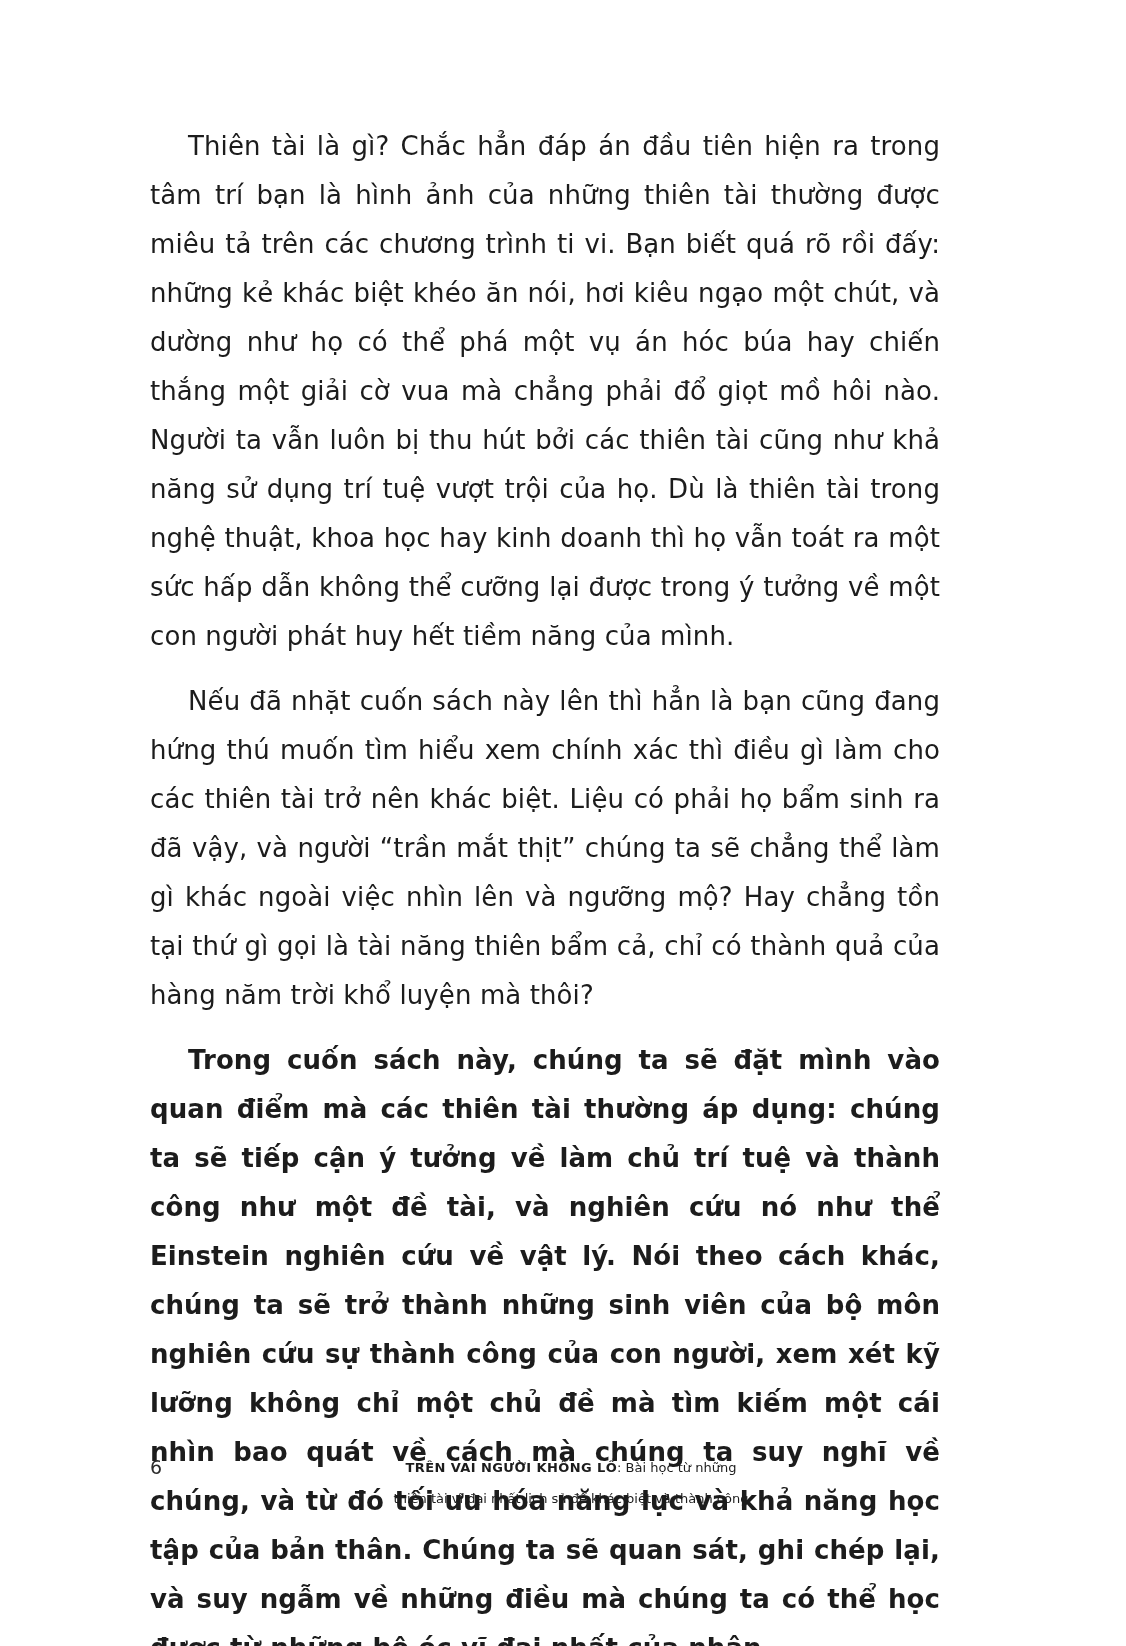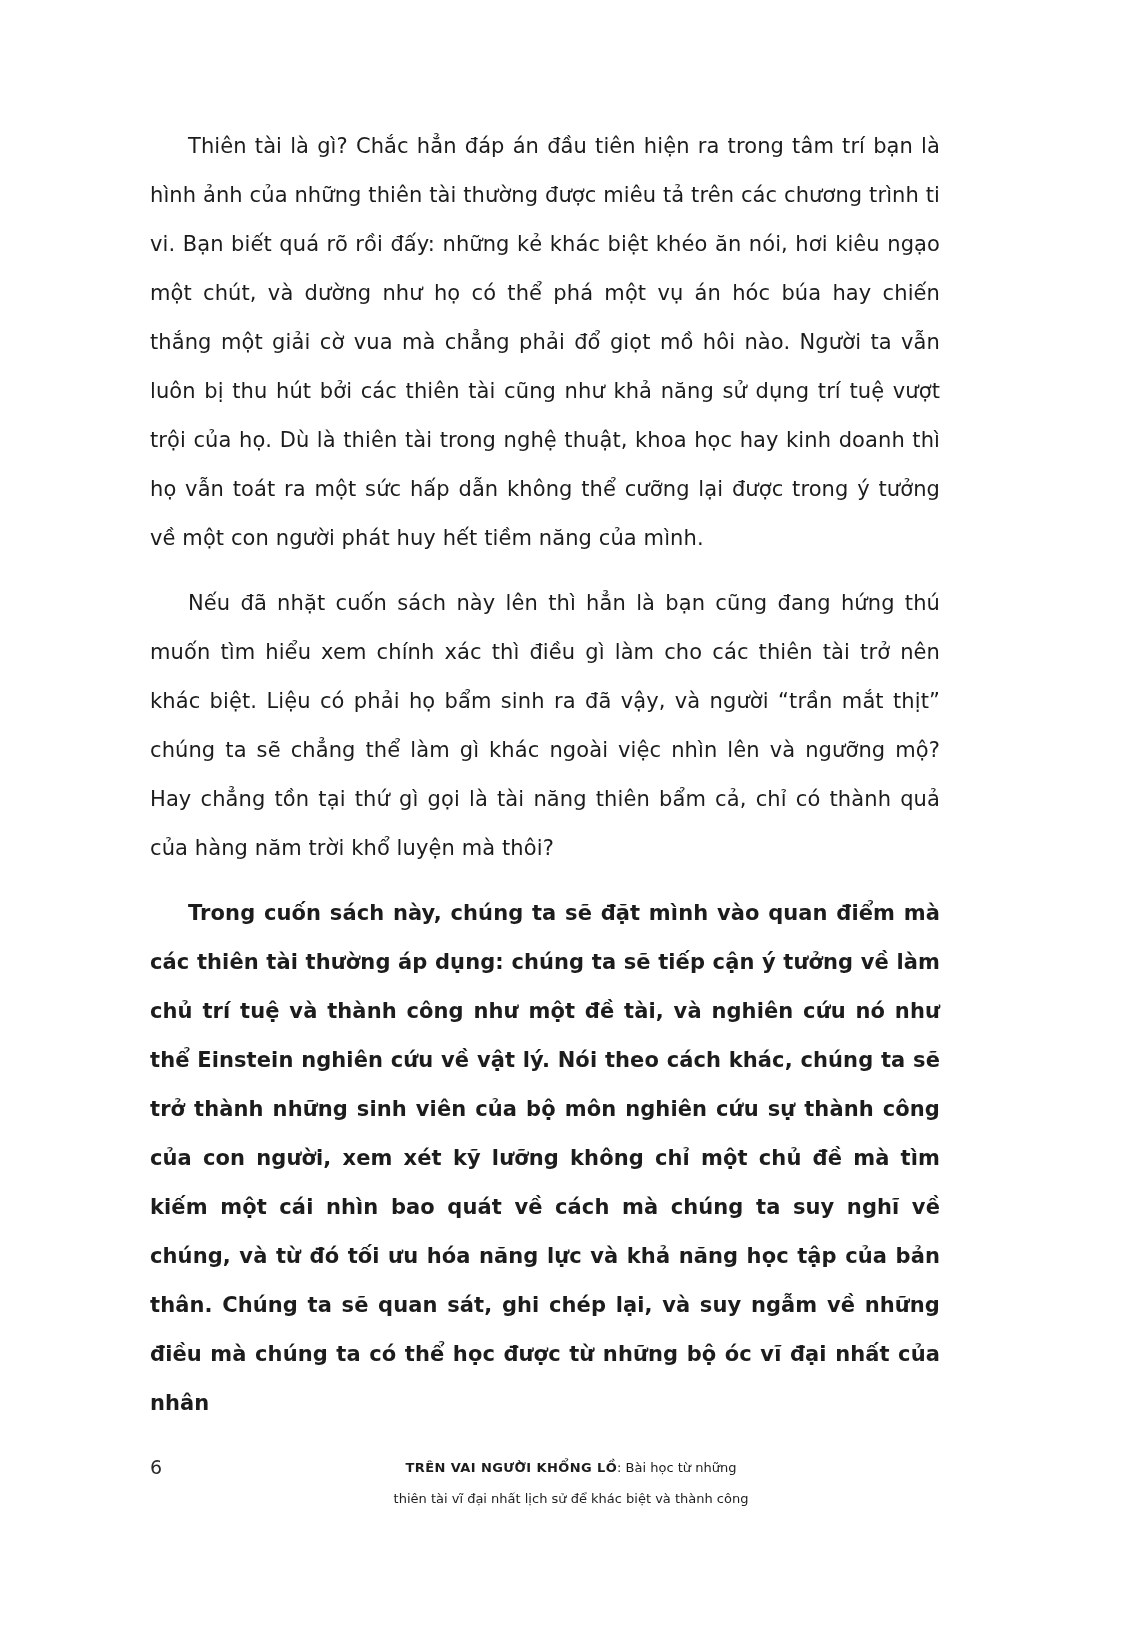--- a/index.html
+++ b/index.html
@@ -20,21 +20,21 @@
     overflow: hidden;
   }
   .content {
     position: absolute;
     left: 150px;
     top: 122px;
     width: 790px;
   }
   .para {
     margin: 0 0 16px 0;
-    font-size: 21px;
+    font-size: 26px;
     line-height: 49px;
     text-align: justify;
     text-justify: inter-word;
     letter-spacing: 0.1px;
     color: #1c1c1c;
     text-indent: 38px;
   }
   .para:last-child {
     margin-bottom: 0;
     font-weight: bold;

